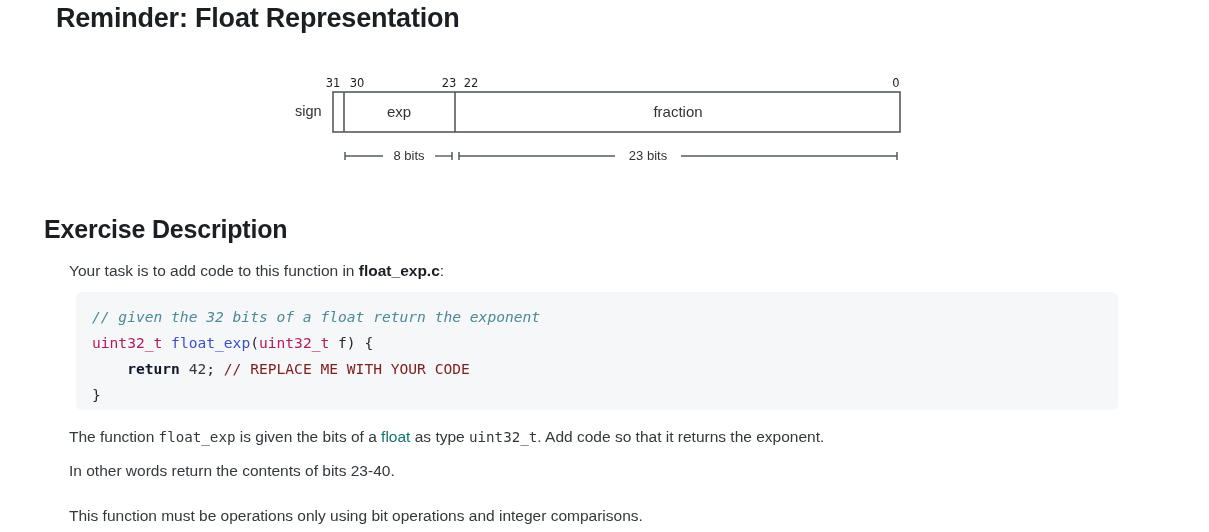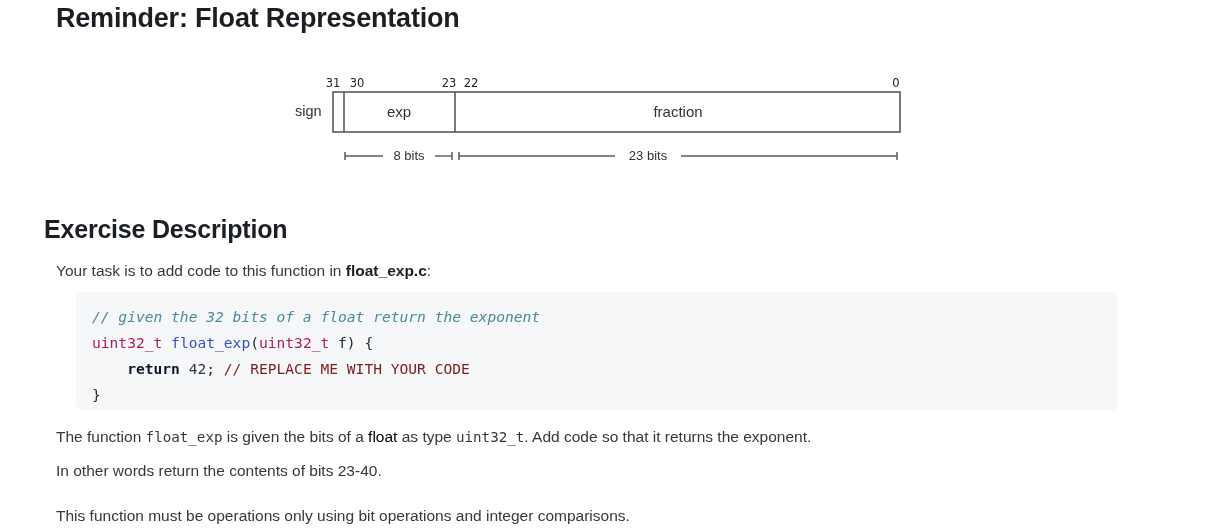--- a/index.html
+++ b/index.html
@@ -43,39 +43,39 @@
     font-weight: 600;
     letter-spacing: -0.2px;
     color: #1b1f23;
     line-height: 34px;
     white-space: nowrap;
   }
 
   
   .para {
     position: absolute;
-    left: 56px;
+    left: 69px;
     font-size: 15.5px;
     line-height: 22px;
     color: #33383d;
     white-space: nowrap;
   }
   .p-task  { top: 260px; }
   .p-func  { top: 426px; }
   .p-words { top: 460px; }
   .p-impl  { top: 505px; }
 
   .bold { font-weight: 700; color: #1b1f23; }
   .mono-inline {
     font-family: "DejaVu Sans Mono", "Liberation Mono", monospace;
     font-size: 14.2px;
     color: #33383d;
   }
   .link {
-    color: #000000;
+    color: #0f766e;
     text-decoration: none;
   }
 
   
   .codeblock {
     position: absolute;
     left: 76px;
     top: 292px;
     width: 1042px;
     height: 118px;

